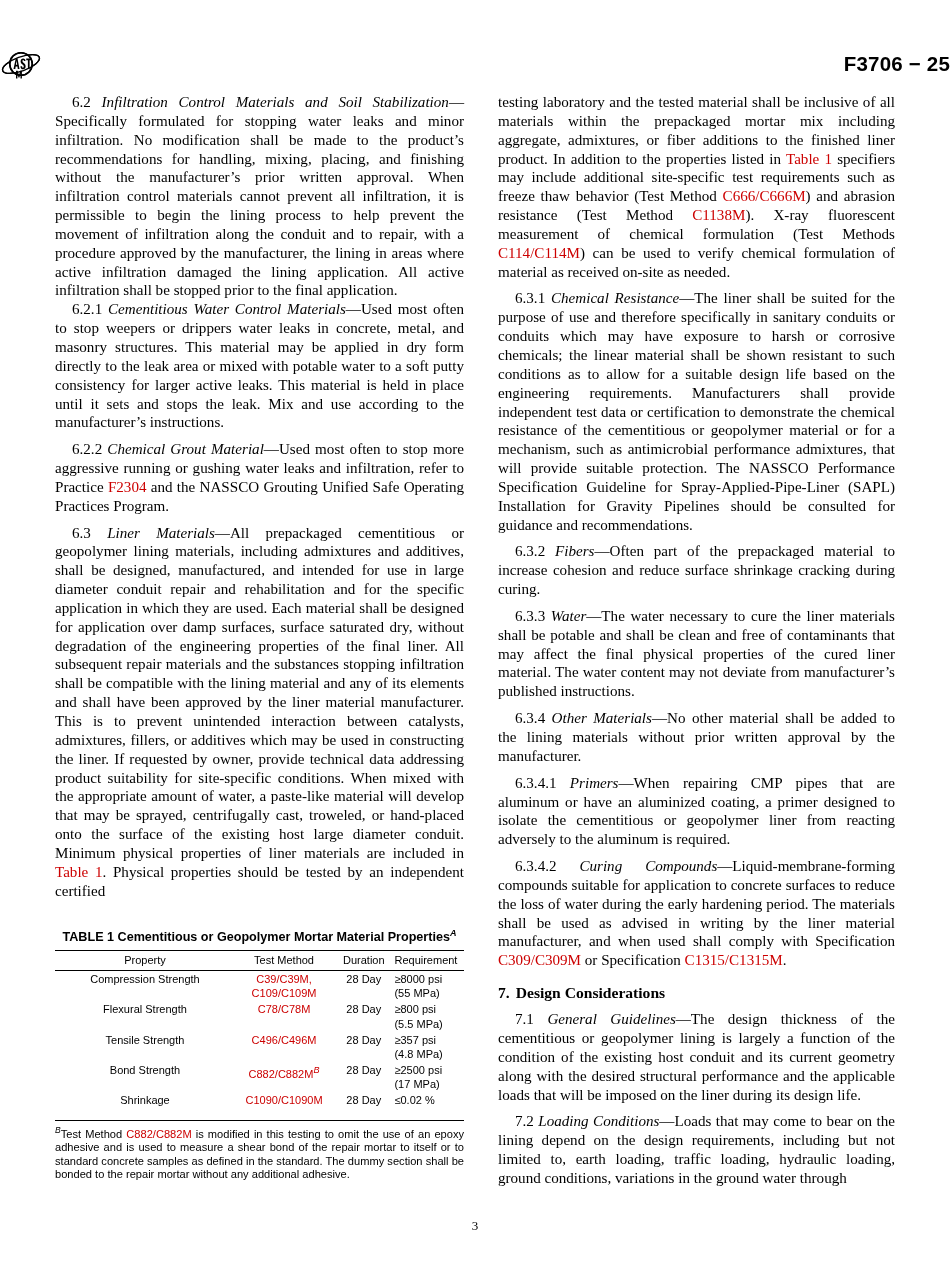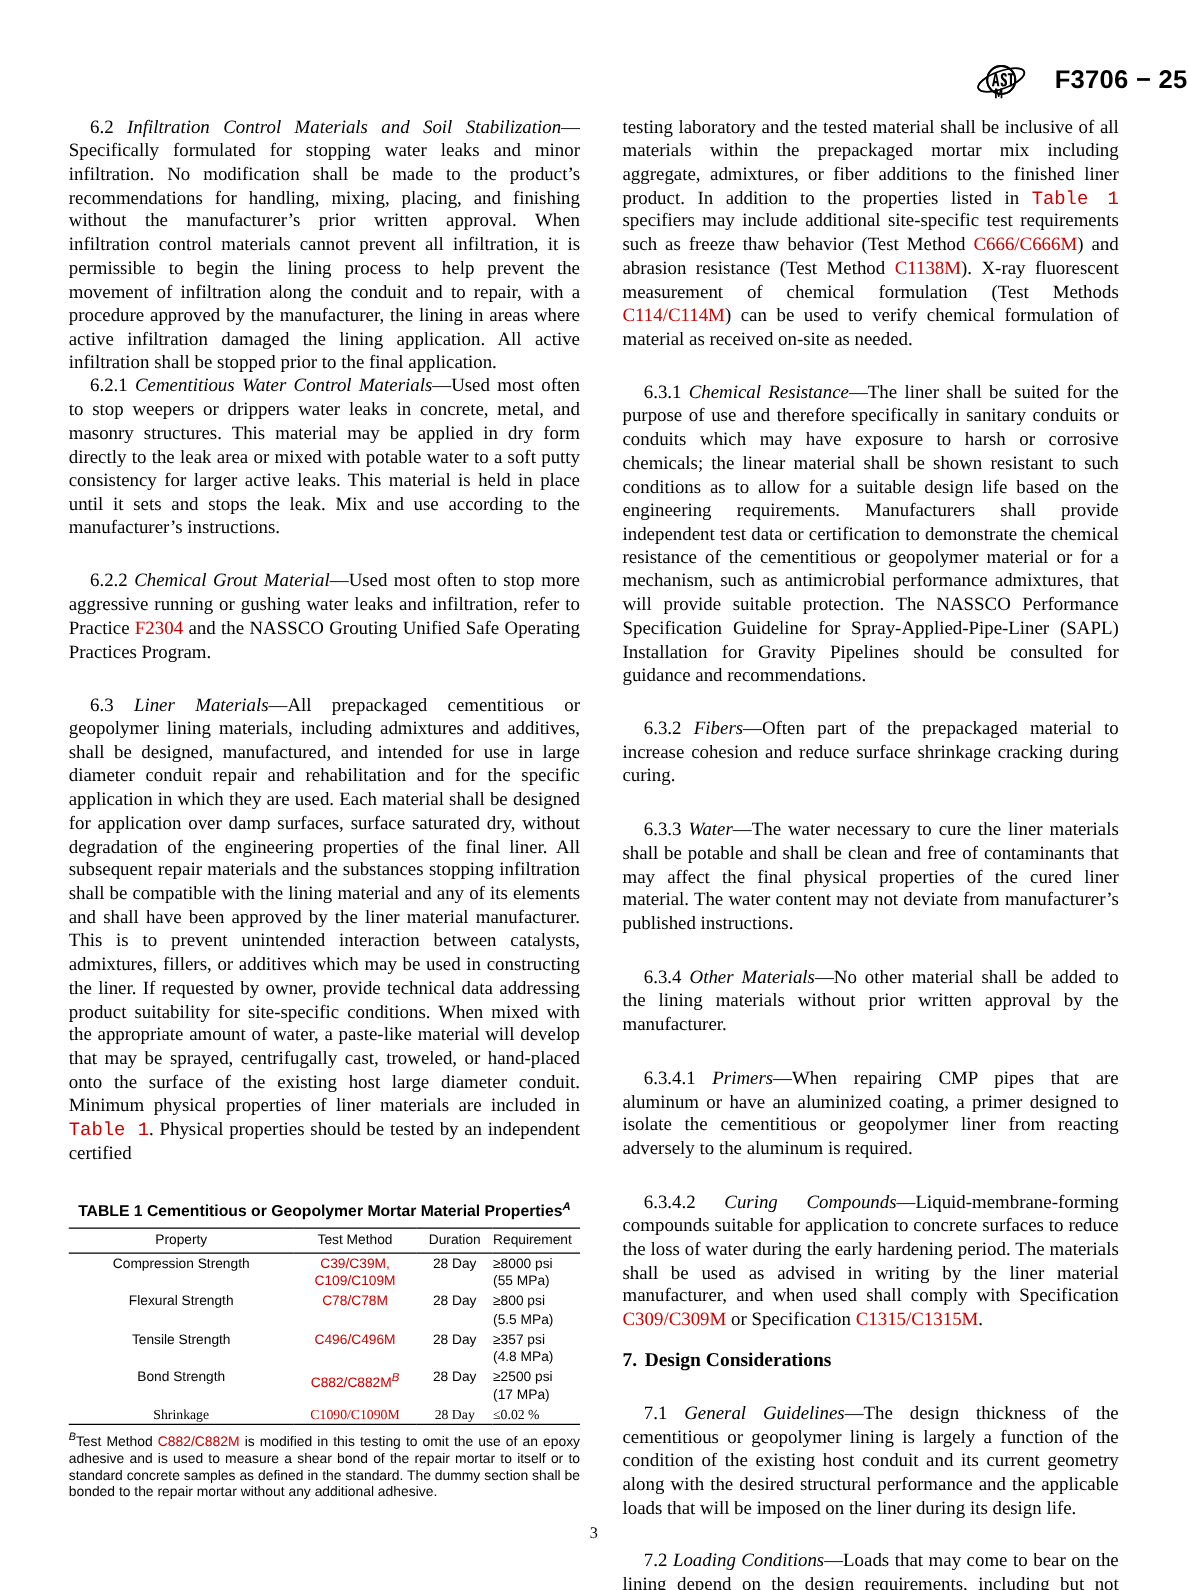--- a/index.html
+++ b/index.html
@@ -18,21 +18,21 @@
     width: 950px; height: 1272px;
     overflow: hidden;
   }
 
   
   .masthead {
     position: absolute;
     top: 44px; left: 0; right: 0;
     display: flex;
     align-items: center;
-    justify-content: flex-end;
+    justify-content: space-between;
     gap: 22px;
     height: 40px;
   }
   .astm-logo { display: block; width: 42px; height: 32px; }
   .doc-designation {
     font-family: "Liberation Sans", "DejaVu Sans", sans-serif;
     font-weight: bold;
     font-size: 20.5px;
     letter-spacing: 0.2px;
     white-space: nowrap;
@@ -51,24 +51,24 @@
 
   p.body {
     margin: 0;
     text-align: justify;
     text-justify: inter-word;
     font-size: 15.1px;
     line-height: 18.85px;
     hyphens: manual;
   }
   p.body.indent { text-indent: 17px; }
-  p.gap-before { margin-top: 24px; }
+  p.gap-before { margin-top: 8px; }
   .it { font-style: italic; }
   .ref { color: #cc0000; }
-  .nowrap { white-space: nowrap; font-family: Liberation Mono, monospace; }
+  .nowrap { white-space: nowrap; }
 
   h2.section-head {
     margin: 14px 0 0 0;
     font-size: 15.6px;
     font-weight: bold;
     font-family: "Liberation Serif", "DejaVu Serif", serif;
     text-align: left;
   }
   h2.section-head .num { margin-right: 6px; }
 
@@ -97,21 +97,21 @@
   table.data thead th {
     font-weight: normal;
     padding: 2px 0 3px 0;
     border-top: 1.6px solid #000;
     border-bottom: 0.9px solid #000;
   }
   table.data tbody td {
     padding: 1px 0;
     vertical-align: top;
   }
-  table.data tbody tr.last td { padding-bottom: 0; font-family: Liberation Serif, serif; }
+  table.data tbody tr.last td { padding-bottom: 13px; }
   table.data tbody { border-bottom: 1.6px solid #000; }
 
   .c-prop   { width: 44%;  text-align: center; }
   .c-test   { width: 24%;  text-align: center; }
   .c-dur    { width: 15%;  text-align: center; }
   .c-req    { width: 17%;  text-align: left; padding-right: 1px !important; }
 
   .cell-sub { display: block; }
 
   .footnotes {

